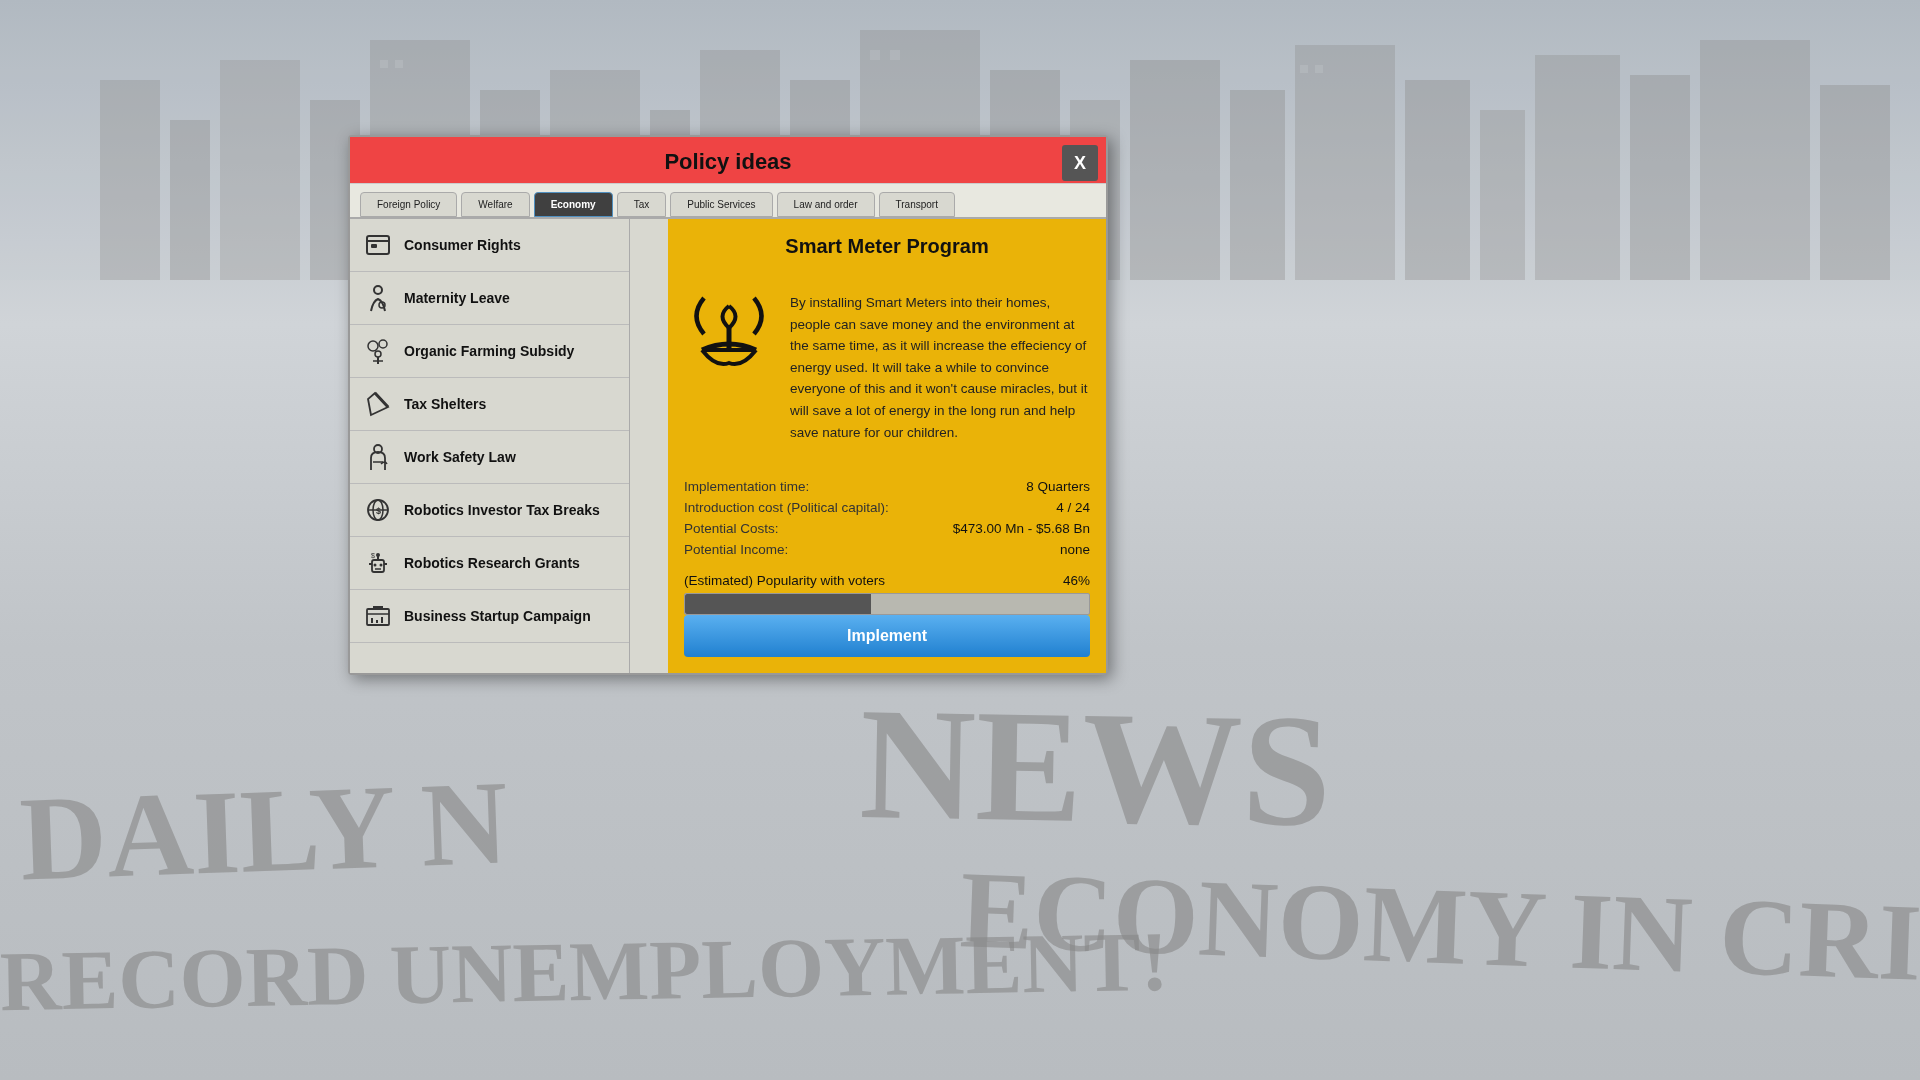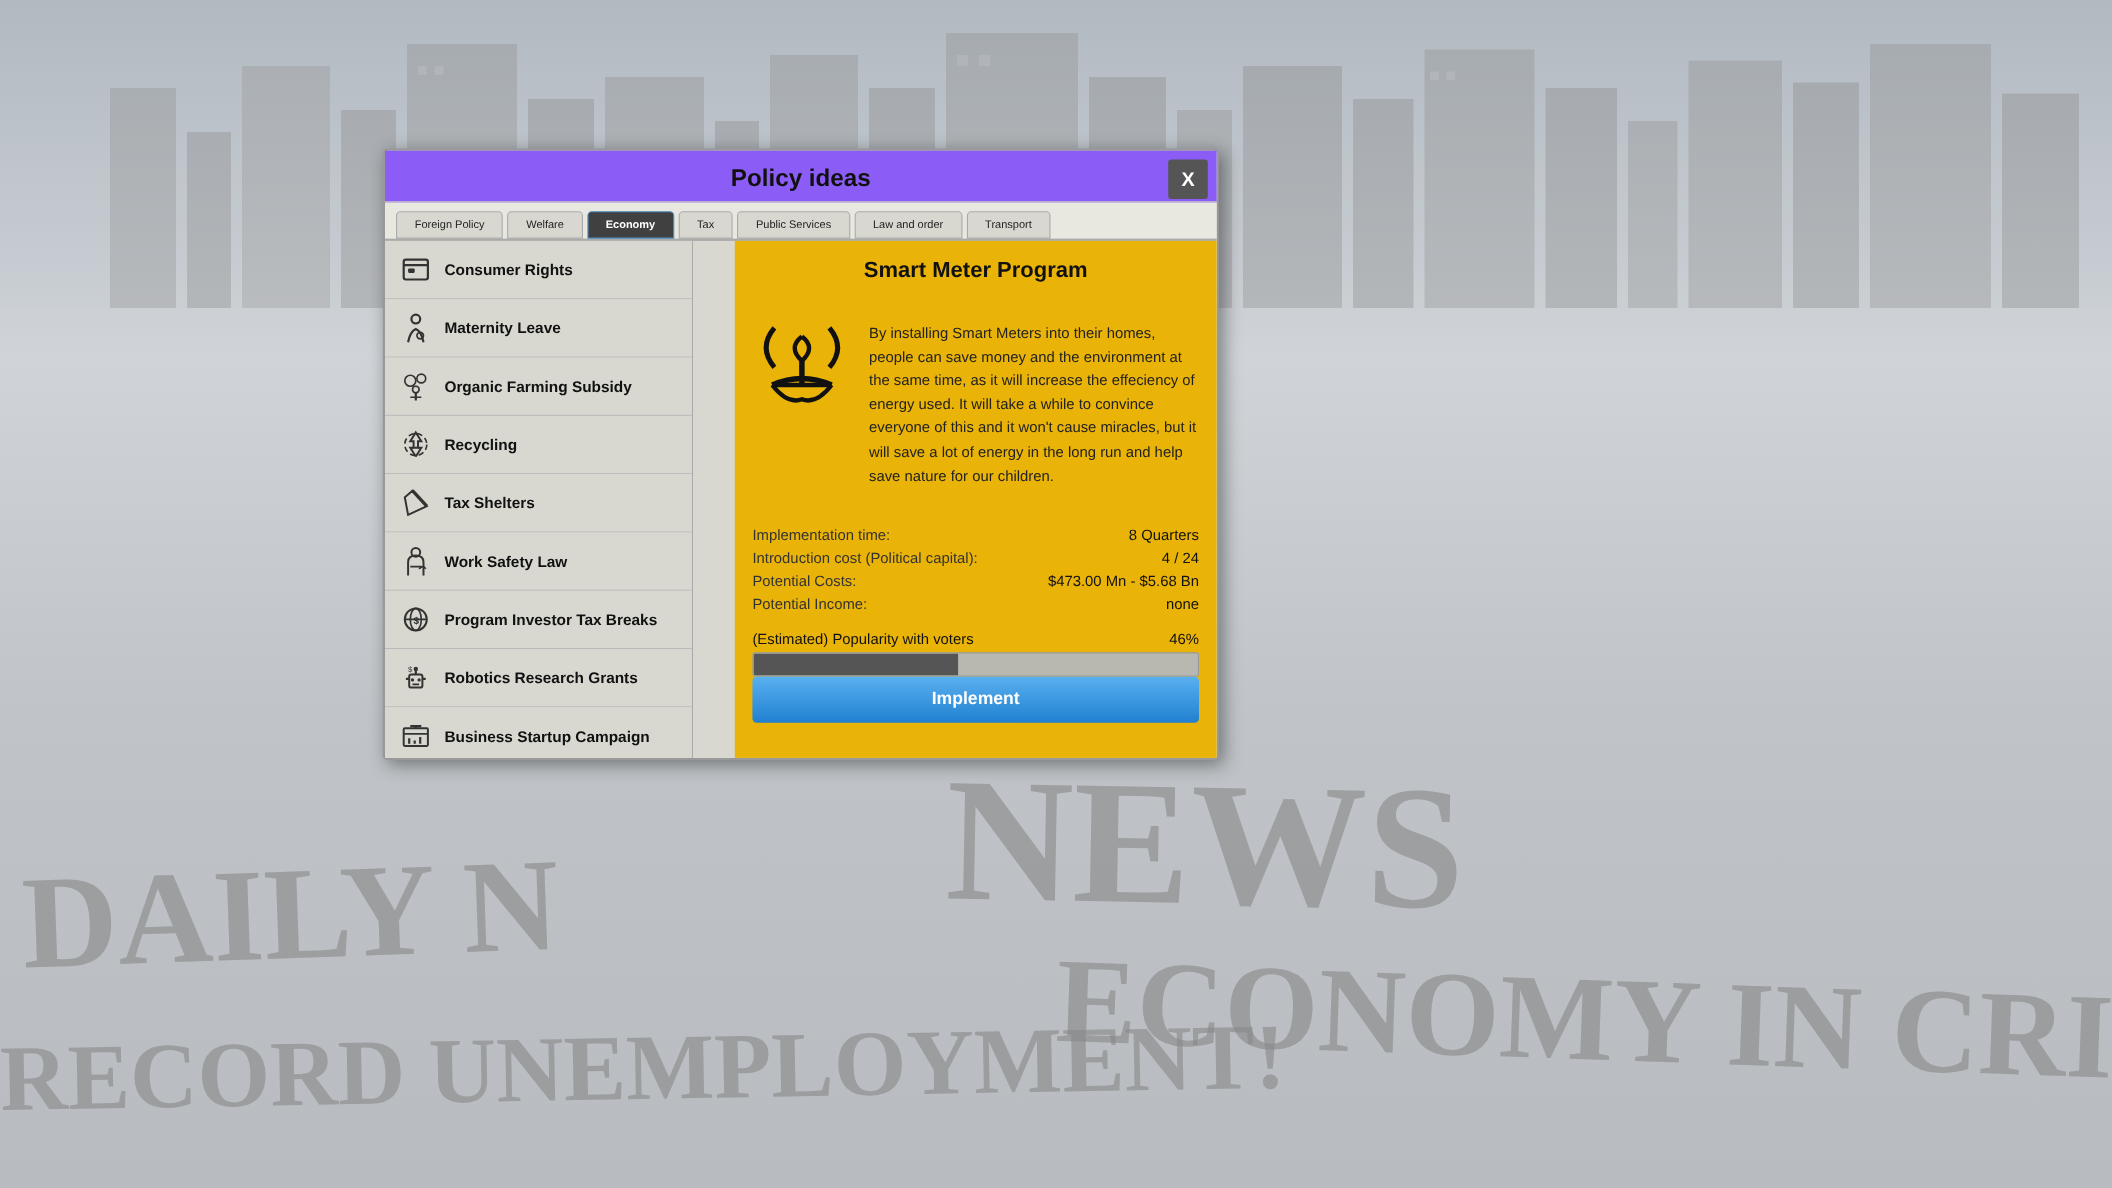--- a/index.html
+++ b/index.html
@@ -55,21 +55,21 @@
       left: 348px;
       width: 760px;
       background: #e8e8e0;
       border: 2px solid #999;
       border-radius: 4px;
       z-index: 10;
       box-shadow: 4px 4px 16px rgba(0,0,0,0.4);
     }
 
     .dialog-title-bar {
-      background: #8b5cf6;
+      background: #ef4444;
       padding: 12px 16px 8px;
       display: flex;
       justify-content: center;
       align-items: center;
       position: relative;
       border-bottom: 1px solid #ccc;
     }
 
     .dialog-title {
       font-size: 22px;
@@ -355,31 +355,20 @@
                 <circle cx="10" cy="10" r="5" fill="none" stroke="#333" stroke-width="1.5"></circle>
                 <circle cx="20" cy="8" r="4" fill="none" stroke="#333" stroke-width="1.5"></circle>
                 <circle cx="15" cy="18" r="3" fill="none" stroke="#333" stroke-width="1.5"></circle>
                 <line x1="15" y1="21" x2="15" y2="28" stroke="#333" stroke-width="2"></line>
                 <line x1="10" y1="25" x2="20" y2="25" stroke="#333" stroke-width="1.5"></line>
               </svg>
           </div>
           <span class="policy-name">Organic Farming Subsidy</span>
         </li>
 
-        <li class="policy-item">
-          <div class="policy-icon">
-            <svg width="30" height="30" viewBox="0 0 30 30">
-                <path d="M15 4 L20 12 L17 12 L17 18 L13 18 L13 12 L10 12 Z" fill="none" stroke="#333" stroke-width="1.8"></path>
-                <path d="M15 26 L10 18 L13 18" fill="none" stroke="#333" stroke-width="1.8"></path>
-                <path d="M15 26 L20 18 L17 18" fill="none" stroke="#333" stroke-width="1.8"></path>
-                <circle cx="15" cy="15" r="10" fill="none" stroke="#333" stroke-width="1.5" stroke-dasharray="5,3"></circle>
-              </svg>
-          </div>
-          <span class="policy-name">Recycling</span>
-        </li>
 
         <li class="policy-item">
           <div class="policy-icon">
             <svg width="30" height="30" viewBox="0 0 30 30">
                 <path d="M8 26 L5 10 L12 4 L25 18 Z" fill="none" stroke="#333" stroke-width="1.8"></path>
                 <line x1="12" y1="4" x2="25" y2="18" stroke="#333" stroke-width="3"></line>
               </svg>
           </div>
           <span class="policy-name">Tax Shelters</span>
         </li>
@@ -398,21 +387,21 @@
 
         <li class="policy-item">
           <div class="policy-icon">
             <svg width="30" height="30" viewBox="0 0 30 30">
                 <circle cx="15" cy="15" r="10" fill="none" stroke="#333" stroke-width="1.8"></circle>
                 <ellipse cx="15" cy="15" rx="5" ry="10" fill="none" stroke="#333" stroke-width="1.5"></ellipse>
                 <line x1="5" y1="15" x2="25" y2="15" stroke="#333" stroke-width="1.5"></line>
                 <text x="13" y="19" font-size="9" fill="#333" font-weight="bold">$</text>
               </svg>
           </div>
-          <span class="policy-name">Program Investor Tax Breaks</span>
+          <span class="policy-name">Robotics Investor Tax Breaks</span>
         </li>
 
         <li class="policy-item">
           <div class="policy-icon">
             <svg width="30" height="30" viewBox="0 0 30 30">
                 <rect x="9" y="12" width="12" height="12" rx="2" fill="none" stroke="#333" stroke-width="1.8"></rect>
                 <circle cx="12" cy="17" r="1.5" fill="#333"></circle>
                 <circle cx="18" cy="17" r="1.5" fill="#333"></circle>
                 <line x1="12" y1="21" x2="18" y2="21" stroke="#333" stroke-width="1.5"></line>
                 <line x1="15" y1="12" x2="15" y2="8" stroke="#333" stroke-width="2"></line>

